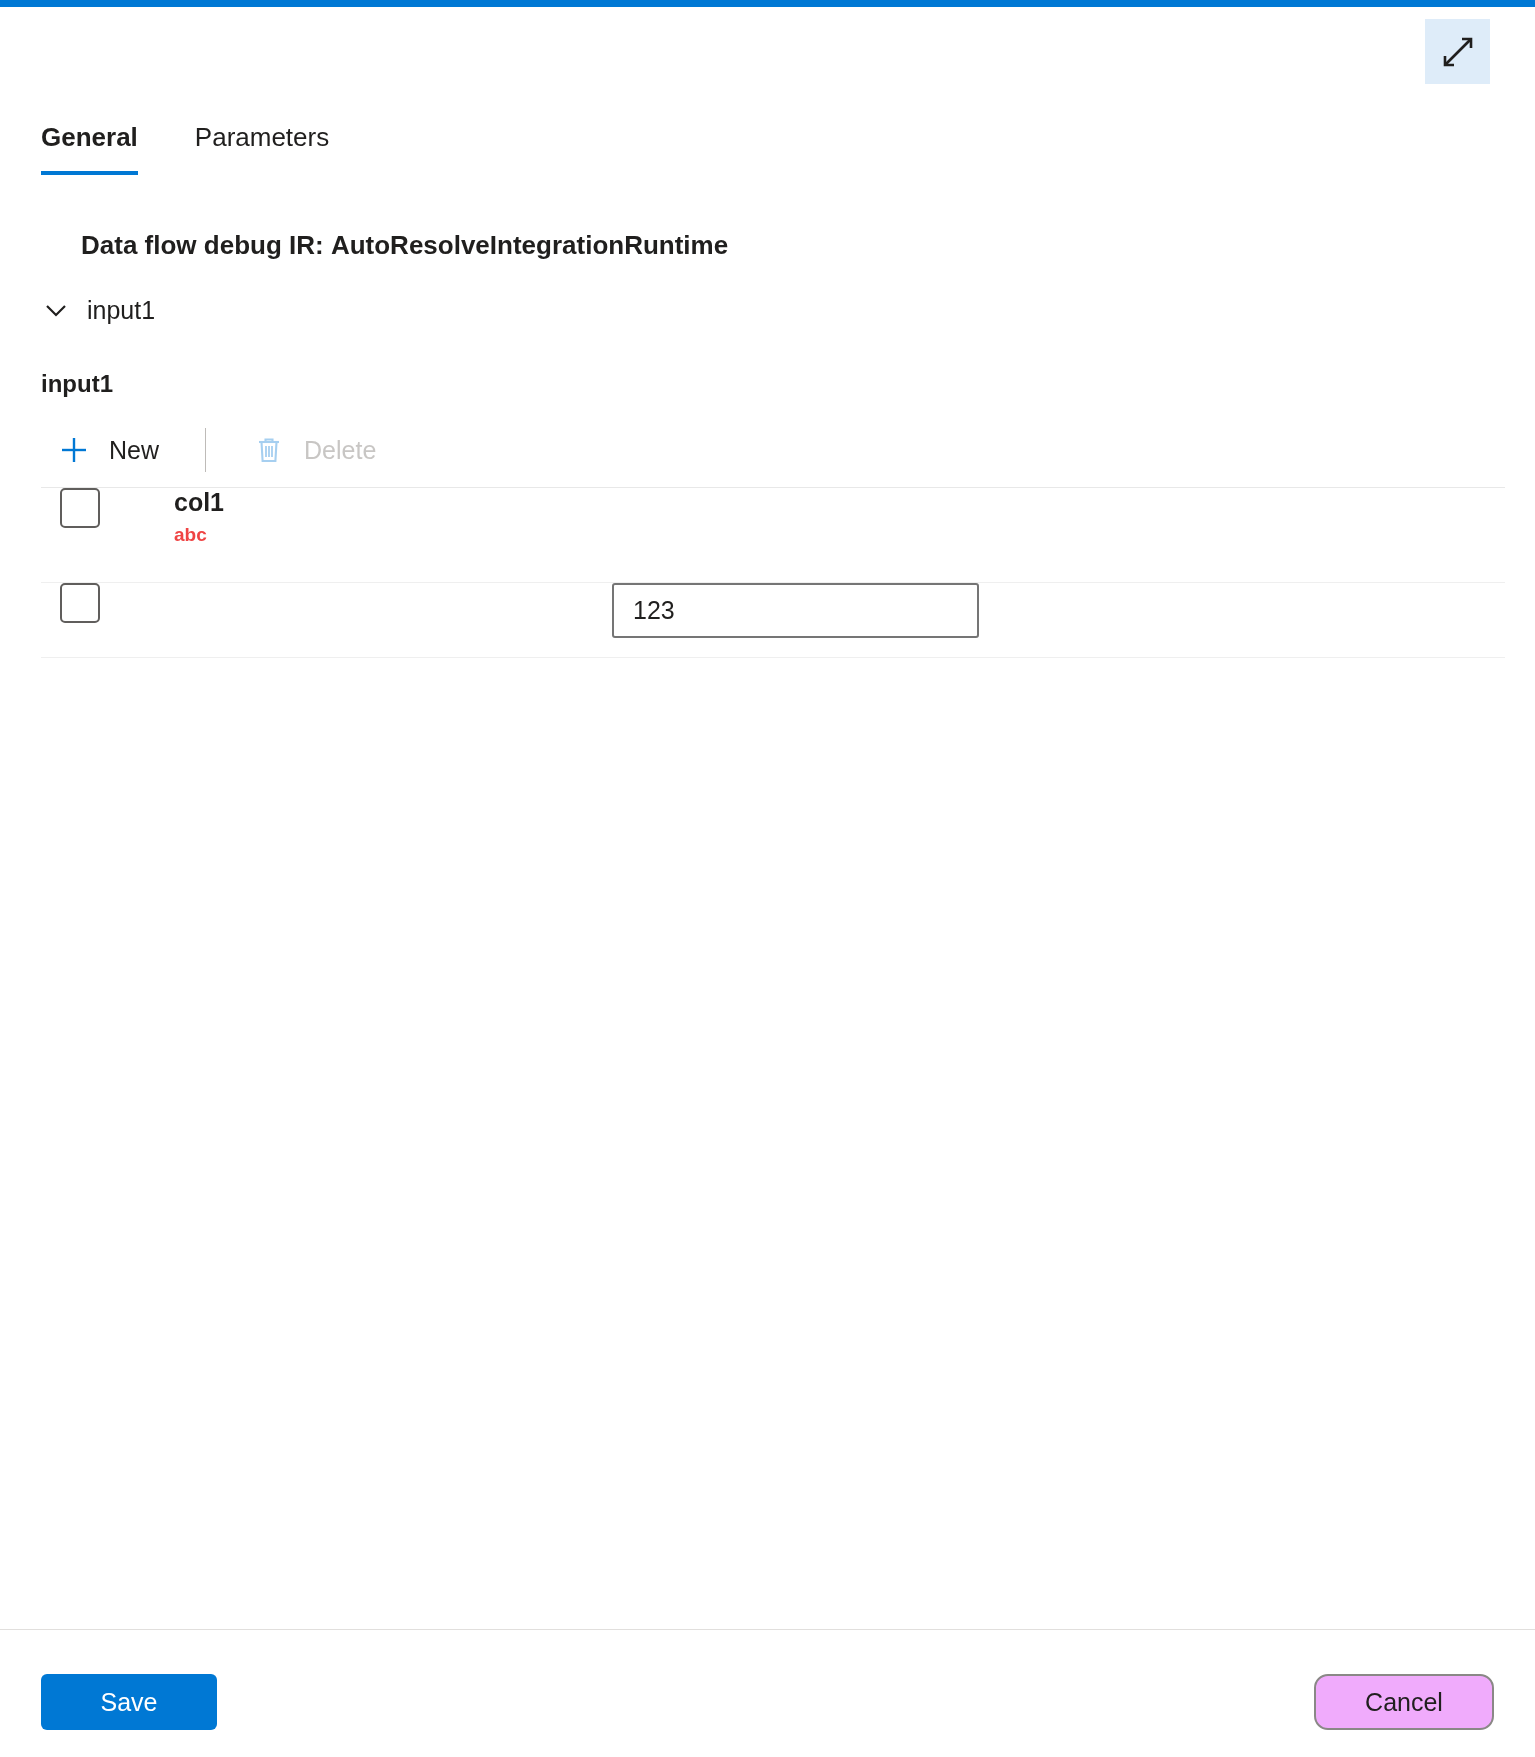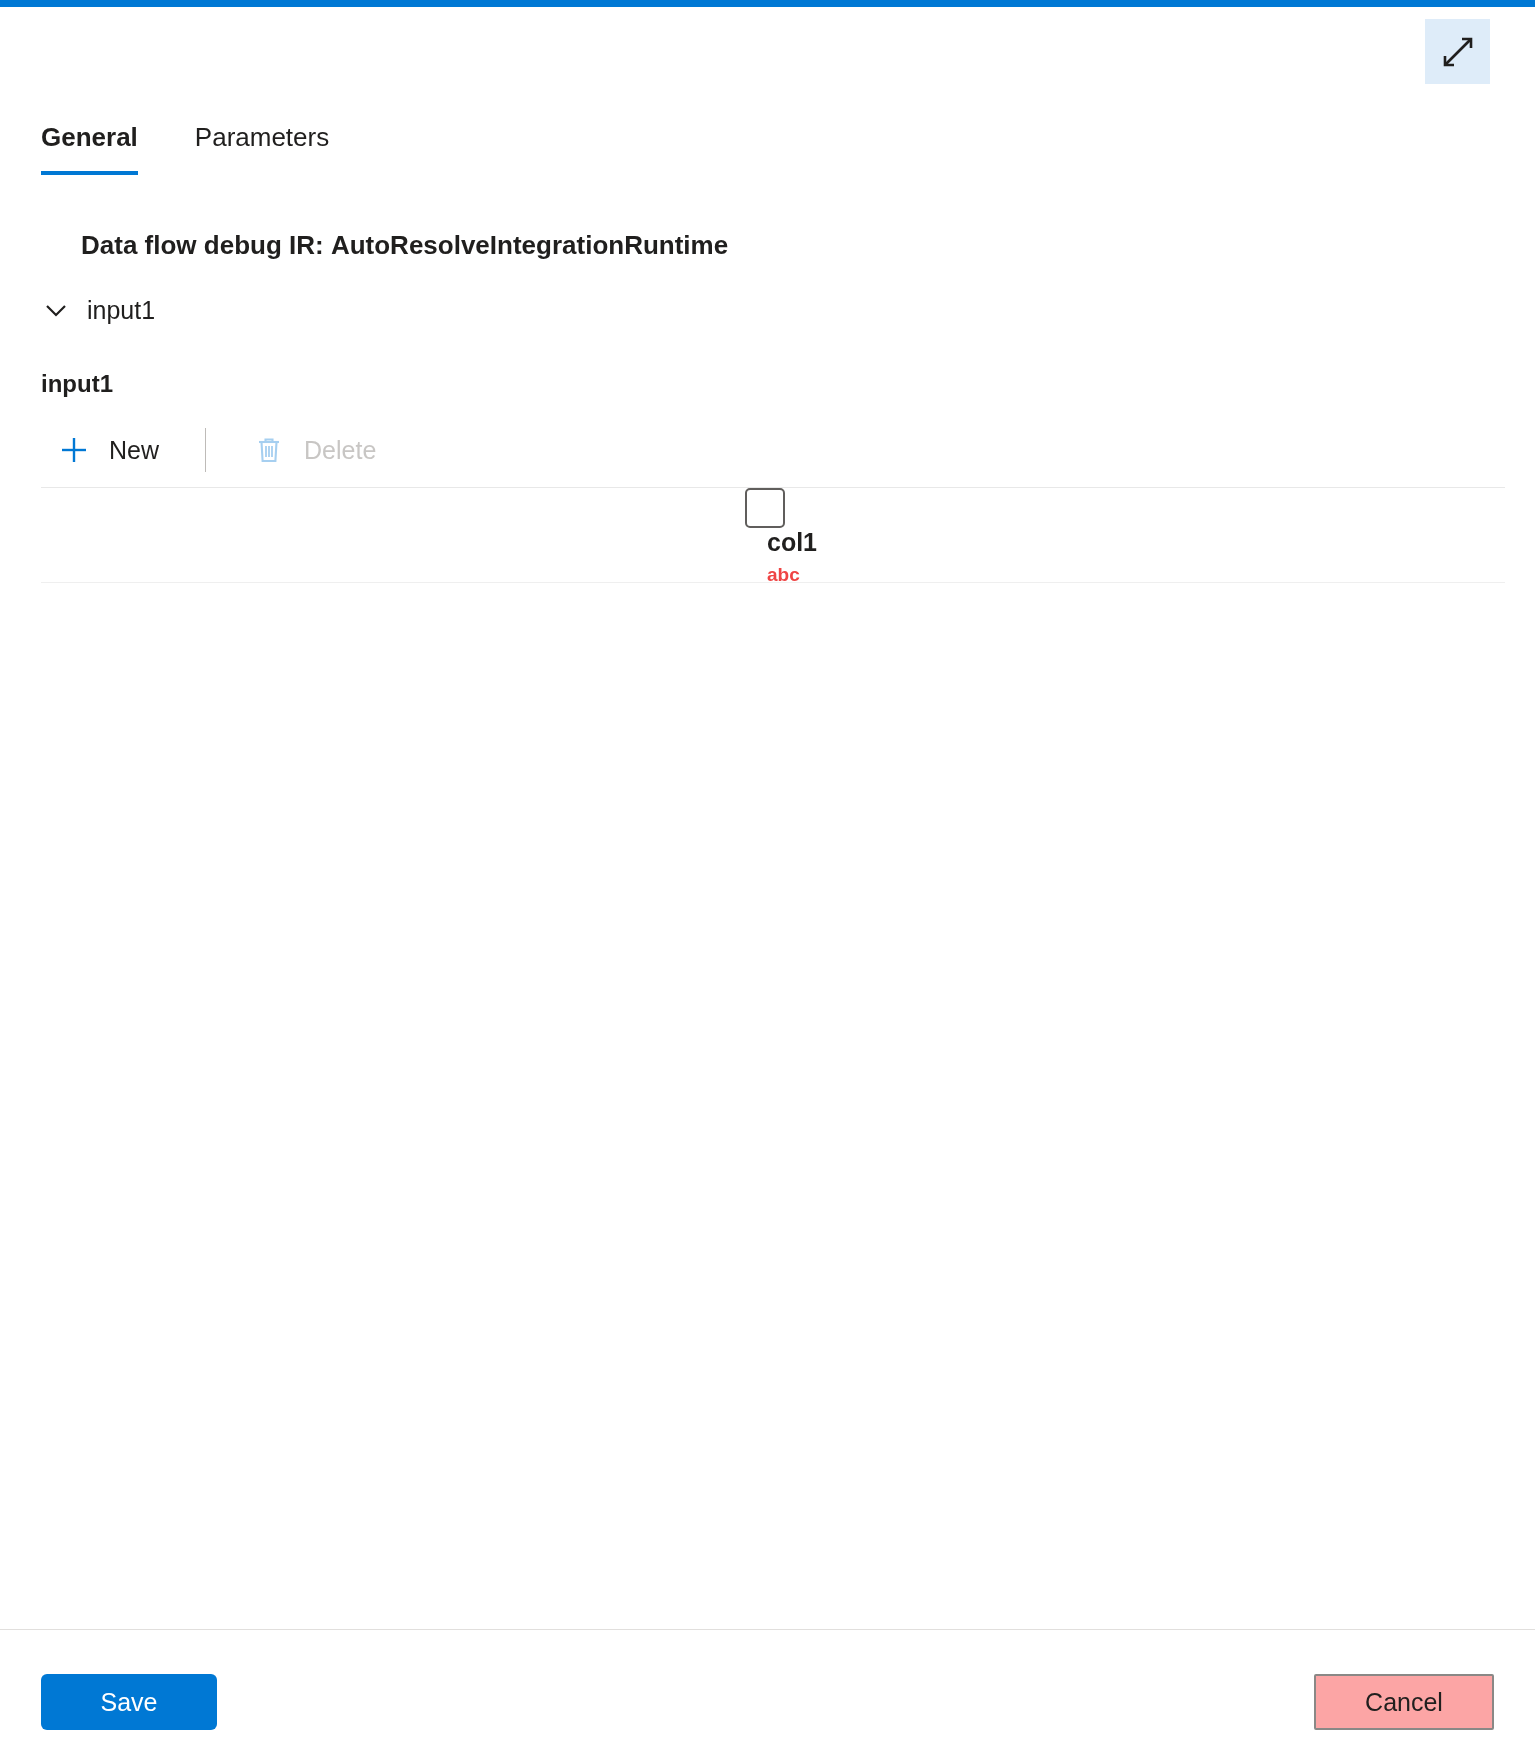--- a/index.html
+++ b/index.html
@@ -168,25 +168,24 @@
     margin: 0 18px;
   }
   .grid {
     position: absolute;
     top: 487px;
     left: 41px;
     width: 1464px;
   }
   .grid-row {
     display: flex;
-    align-items: center;
+    align-items: flex-start;
     box-sizing: border-box;
     border-top: 1px solid #e8e8e8;
     border-bottom: 1px solid #e8e8e8;
-    flex-direction: column;
   }
   .grid-row.header-row {
     height: 96px;
     border-bottom: 1px solid #efefef;
   }
   .grid-row.data-row {
     height: 75px;
     border-top: none;
     border-bottom: 1px solid #efefef;
   }
@@ -269,24 +268,24 @@
     font-family: "Liberation Sans", sans-serif;
     font-size: 25px;
     cursor: pointer;
   }
   .cancel-button {
     position: absolute;
     right: 41px;
     top: 1674px;
     width: 180px;
     height: 56px;
-    background: #fca5a5;
+    background: #f0abfc;
     color: #201f1e;
     border: 2px solid #8a8886;
-    border-radius: 2px;
+    border-radius: 14px;
     font-family: "Liberation Sans", sans-serif;
     font-size: 25px;
     cursor: pointer;
   }
 </style>
 </head>
 <body>
 
 <div class="panel">
 
@@ -356,20 +355,28 @@
     <div class="grid-row header-row">
       <div class="cell-check">
         <div class="checkbox"></div>
       </div>
       <div class="cell-col">
         <span class="col-name">col1</span>
         <span class="col-type">abc</span>
       </div>
     </div>
 
+    <div class="grid-row data-row">
+      <div class="cell-check">
+        <div class="checkbox"></div>
+      </div>
+      <div class="cell-value">
+        <input class="text-input" type="text" value="123" style="">
+      </div>
+    </div>
   </div>
 
   <div class="footer-divider"></div>
 
   <button class="save-button">Save</button>
   <button class="cancel-button">Cancel</button>
 
 </div>
 
 </body></html>

